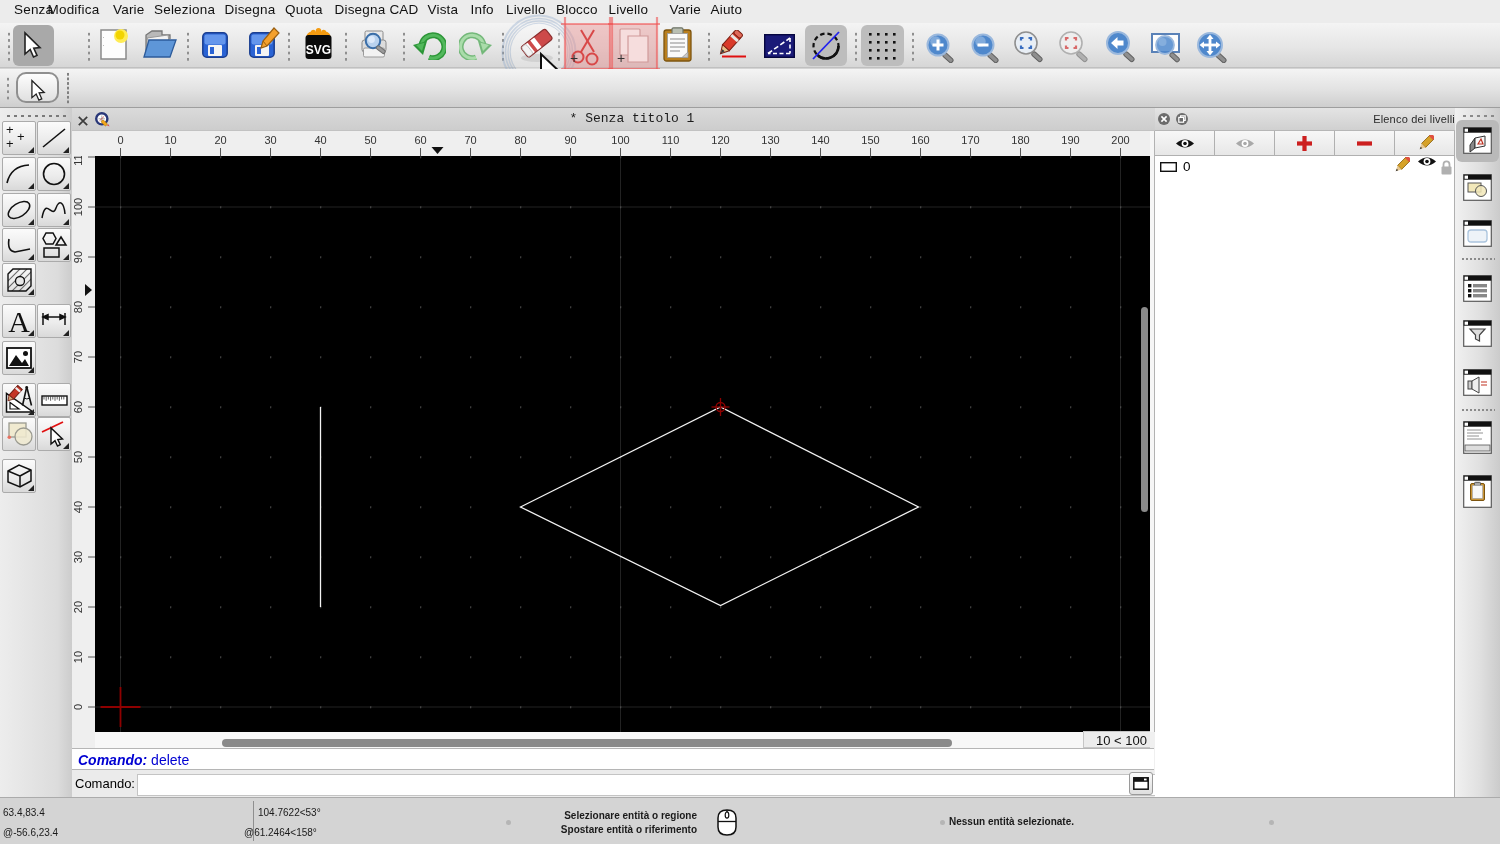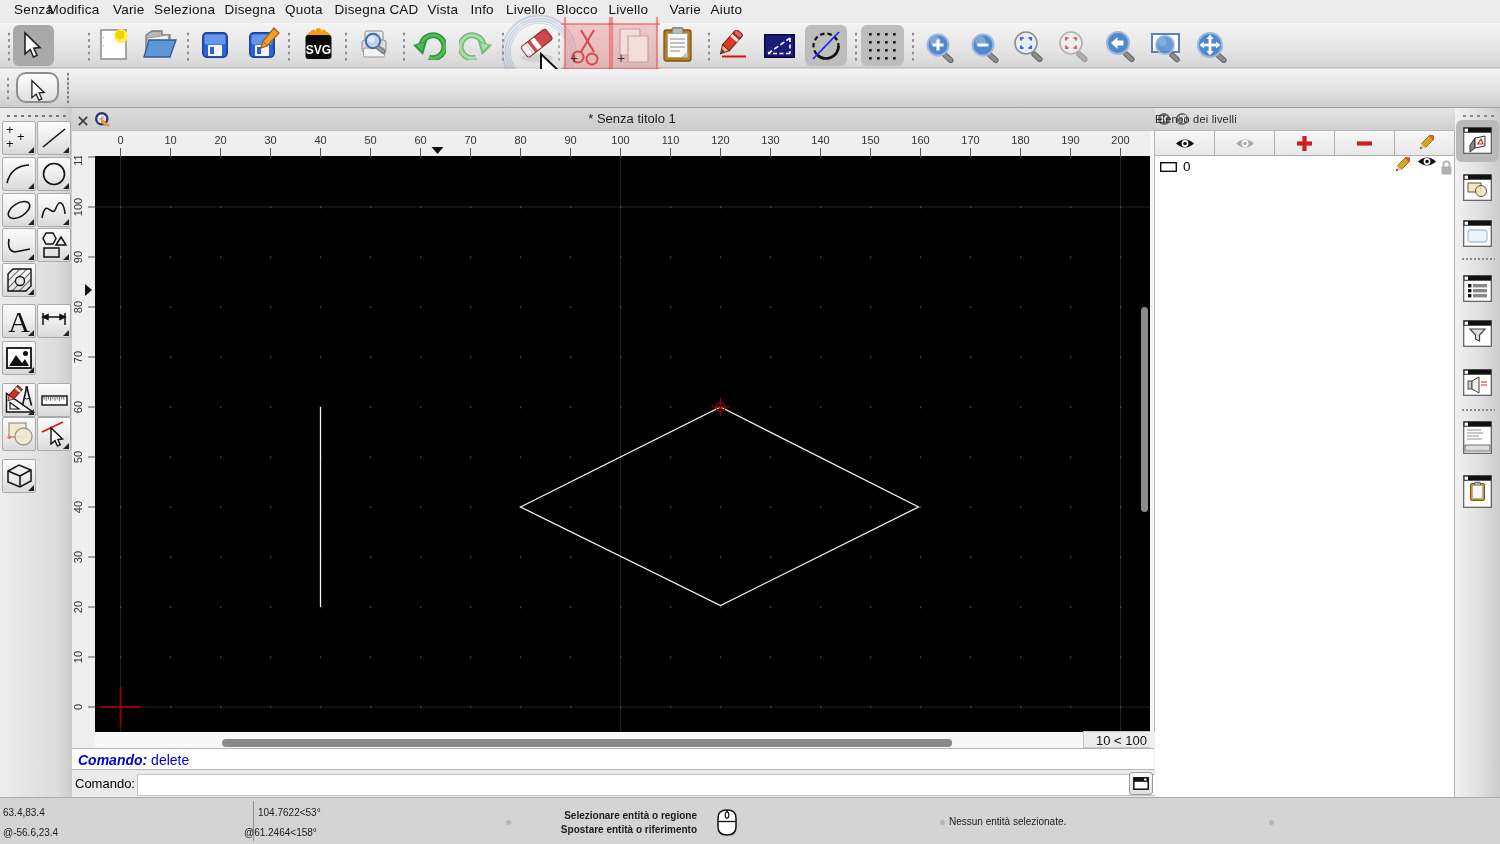--- a/index.html
+++ b/index.html
@@ -17,38 +17,38 @@
 .vdots2{position:absolute;width:1.6px;background-image:radial-gradient(circle,#808080 42%,transparent 50%);background-size:1.6px 4.6px;}
 .tbtn{position:absolute;top:2px;width:41px;height:41px;border-radius:6px;}
 .selgray{background:#a9a9a9;}
 #leftpanel{left:0;top:108px;width:72px;height:689px;background:linear-gradient(90deg,#ededed,#dcdcdc 80%,#cccccc);}
 .lbtn{position:absolute;width:34px;height:34px;background:linear-gradient(#fbfbfb,#ececec 55%,#d9d9d9);
  border:1px solid #ababab;border-radius:2px;}
 .corner:after{content:"";position:absolute;right:1px;bottom:1px;border-left:6px solid transparent;border-bottom:6px solid #222;}
 #docarea{left:72px;top:108px;width:1083px;height:689px;background:#f0f0f0;}
 #tabbar{left:0;top:0;width:1083px;height:23px;background:linear-gradient(#dadada,#cdcdcd);
   border-bottom:1px solid #c2c2c2;}
-#tabtitle{left:560px;transform:translateX(-50%);top:3px;font-size:13px;color:#1c1c1c;white-space:nowrap;}
+#tabtitle{left:560px;transform:translateX(-50%);top:3px;font-size:13px;color:#1c1c1c;white-space:nowrap;font-family:Liberation Mono, monospace;}
 #hruler{left:23px;top:23px;width:1055px;height:25px;background:#efefef;}
 #vruler{left:0;top:48px;width:23px;height:576px;background:#efefef;}
 #rcorner{left:0;top:23px;width:23px;height:25px;background:#efefef;}
 #canvas{left:23px;top:48px;width:1055px;height:576px;background:#000;}
 #cgap{left:1078px;top:23px;width:5px;height:601px;background:#f6f6f6;border-right:1px solid #b2b2b2;}
 #scrollstrip{left:23px;top:624px;width:1055px;height:16px;background:#f7f7f7;}
 #sslabel{left:1011px;top:623px;width:67px;height:17px;background:#ececec;border:1px solid #c6c6c6;border-right:none;
   font-size:13px;color:#111;text-align:right;padding:1px 3px 0 0;}
 #vrulerfill{left:0;top:624px;width:23px;height:16px;background:#efefef;}
 #cmdhist{left:0;top:640px;width:1082px;height:22px;background:#fff;border-top:1px solid #b5b5b5;border-bottom:1px solid #b5b5b5;
   font-size:14px;color:#0000d2;padding:3px 0 17px 6px;}
 #cmdrow{left:0;top:662px;width:1082px;height:27px;background:#ebebeb;font-size:13px;color:#000;}
 #cmdinput{left:65px;top:4px;width:1026px;height:22px;background:#fff;border:1px solid #c4c4c4;}
 #cmdbtn{left:1057px;top:2px;width:24px;height:23px;background:linear-gradient(#fafafa,#dedede);border:1px solid #9a9a9a;border-radius:3px;}
 #layerpanel{left:1155px;top:108px;width:300px;height:689px;background:#fff;border-right:1px solid #b0b0b0;}
 #lpheader{left:0;top:0;width:300px;height:23px;background:linear-gradient(#e4e4e4,#d0d0d0);border-bottom:1px solid #b6b6b6;}
-#lptitle{width:100%;text-align:left;top:5px;font-size:11px;color:#2a2a2a;letter-spacing:0.2px;}
+#lptitle{width:100%;text-align:right;top:5px;font-size:11px;color:#2a2a2a;letter-spacing:0.2px;}
 #lpbtns{left:0;top:23px;width:300px;height:25px;background:linear-gradient(#f7f7f7,#e7e7e7);border-bottom:1px solid #b0b0b0;}
 .lpcell{position:absolute;top:0;width:60px;height:25px;border-right:1px solid #b0b0b0;display:flex;align-items:center;justify-content:center;}
 #rightstrip{left:1455px;top:108px;width:45px;height:689px;background:linear-gradient(90deg,#f1f1f1,#e0e0e0 55%,#cbcbcb);}
 #statusbar{left:0;top:797px;width:1500px;height:47px;background:#d4d4d4;border-top:1px solid #ababab;
   font-size:10px;color:#1a1a1a;}
 .sbtxt{position:absolute;white-space:nowrap;}
 svg{display:block;}
 .icon{position:absolute;}
 </style></head><body>
 
@@ -764,14 +764,14 @@
 <div class="abs" style="left:506px;top:22px;width:5px;height:5px;border-radius:3px;background:#b5b5b5"></div>
 <span class="sbtxt" style="left:497px;top:12px;width:200px;text-align:right;font-weight:bold">Selezionare entità o regione</span>
 <span class="sbtxt" style="left:497px;top:26px;width:200px;text-align:right;font-weight:bold">Spostare entità o riferimento</span>
 <svg class="icon" style="left:716px;top:10px" width="22" height="29">
 <path d="M2,10 Q2,2 11,2 Q20,2 20,10 L20,19 Q20,27 11,27 Q2,27 2,19 Z" fill="#fff" stroke="#111" stroke-width="1.5"></path>
 <line x1="2" y1="13.5" x2="20" y2="13.5" stroke="#111" stroke-width="1.3"></line>
 <line x1="11" y1="2" x2="11" y2="9" stroke="#111" stroke-width="1.3"></line>
 <ellipse cx="11" cy="7" rx="1.8" ry="3.2" fill="#fff" stroke="#111" stroke-width="1.2"></ellipse>
 </svg>
 <div class="abs" style="left:940px;top:22px;width:5px;height:5px;border-radius:3px;background:#b5b5b5"></div>
-<span class="sbtxt" style="left:949px;top:18px;font-weight:normal">Nessun entità selezionate.</span>
+<span class="sbtxt" style="left:949px;top:18px;font-weight:bold">Nessun entità selezionate.</span>
 <div class="abs" style="left:1269px;top:22px;width:5px;height:5px;border-radius:3px;background:#b5b5b5"></div>
 </circle></div>
 </body></html>

